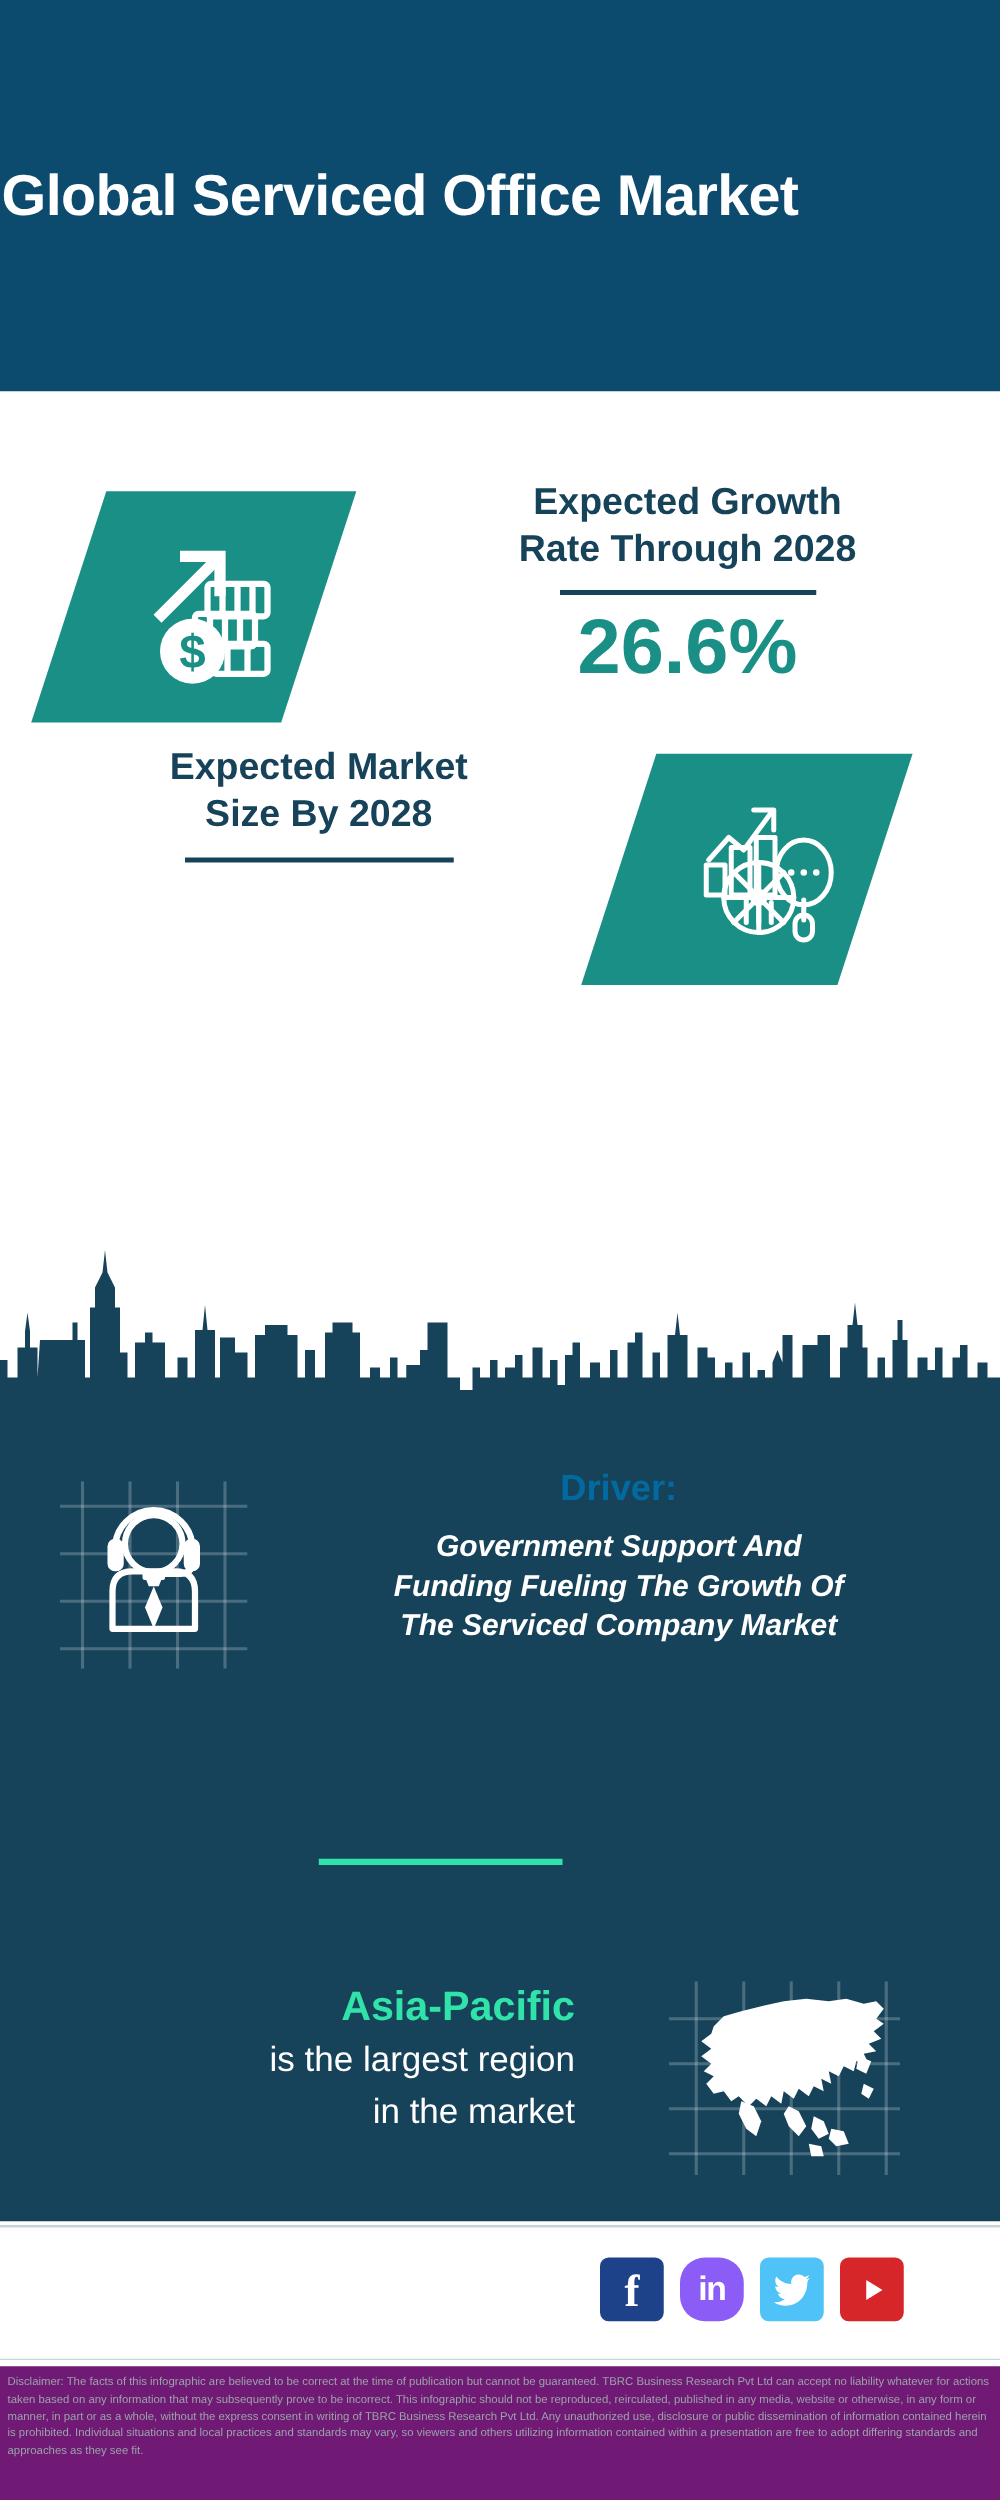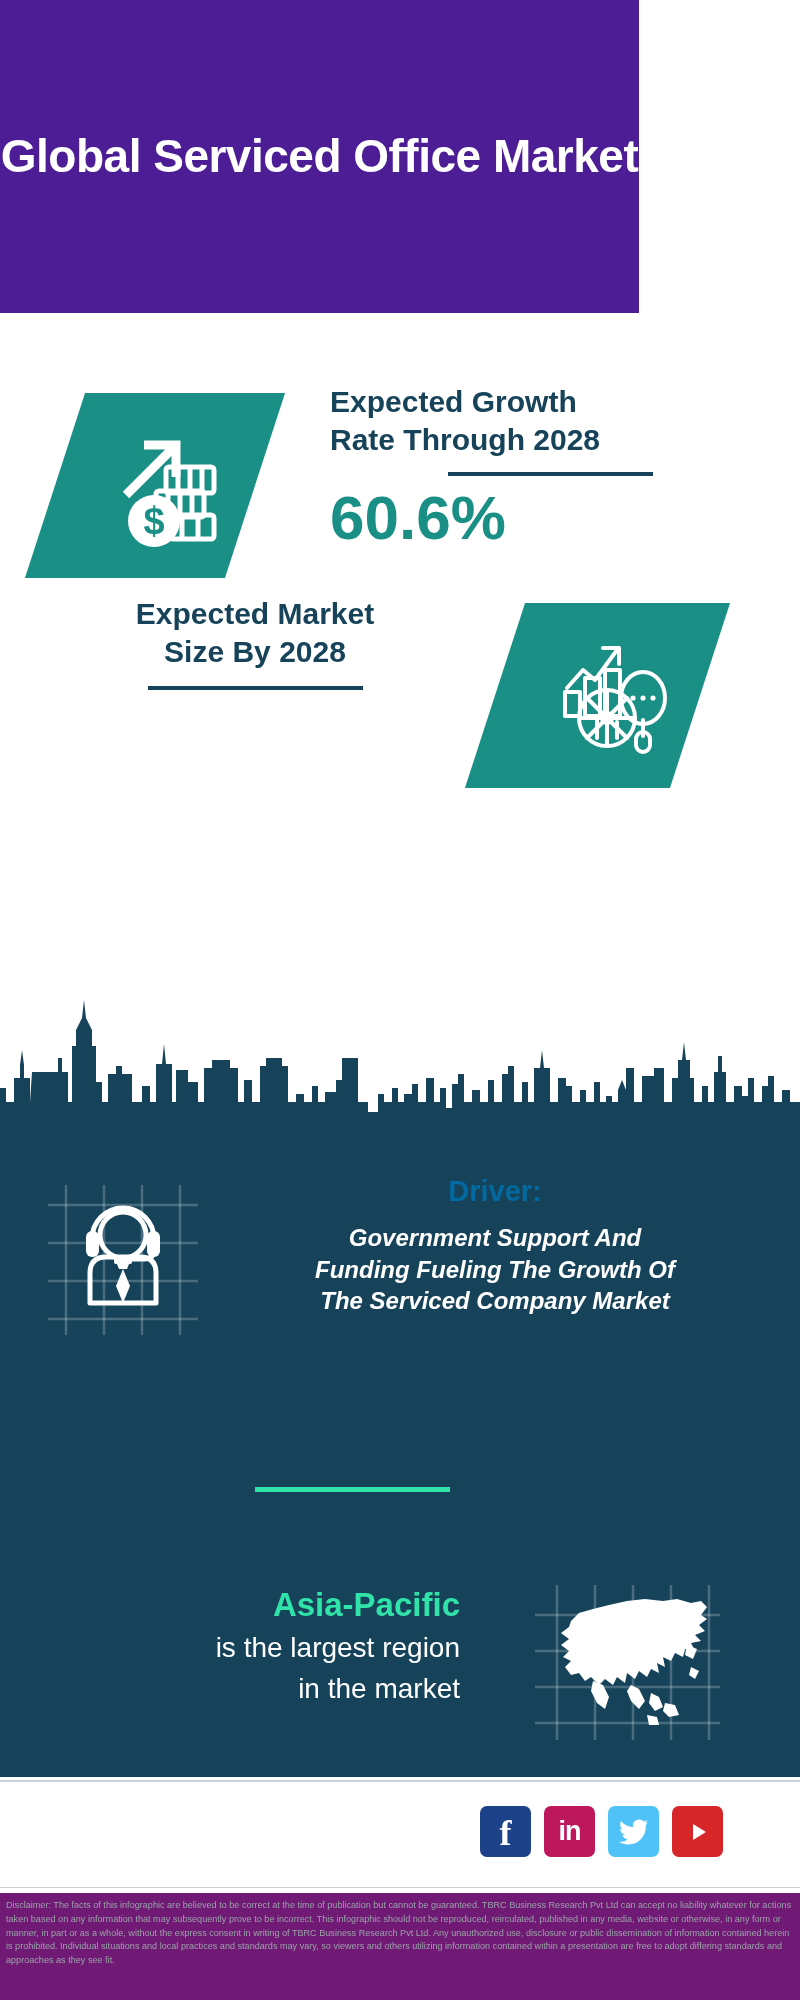--- a/index.html
+++ b/index.html
@@ -7,43 +7,43 @@
   body {
     font-family:"Liberation Sans", sans-serif;
     background:#ffffff;
     position:relative;
     overflow:hidden;
   }
   .page { width:800px; height:2000px; position:relative; background:#ffffff; }
 
   
   .header {
-    position:absolute; left:0; top:0; width:639px; height:313px;
-    background:#4c1d95;
+    position:absolute; left:0; top:0; width:800px; height:313px;
+    background:#0c4a6e;
     display:flex; align-items:center; justify-content:flex-start;
   }
   .header-title {
     color:#ffffff; font-size:46px; font-weight:bold; line-height:1.2;
     text-align:center; width:640px; letter-spacing:-0.5px;
   }
 
   
   .sec-growth { position:absolute; left:0; top:313px; width:800px; height:280px; }
   .para-left {
     position:absolute; left:55px; top:80px;
     width:200px; height:185px;
     background:#1a8f85;
     transform:skewX(-18deg);
   }
   .para-left-inner {
     position:absolute; left:75px; top:80px; width:200px; height:185px;
     display:flex; align-items:center; justify-content:center;
   }
   .growth-right {
-    position:absolute; left:330px; top:70px; width:440px; 
+    position:absolute; left:330px; top:70px; width:440px; text-align:center;
   }
   .lbl-dark {
     color:#17435a; font-size:30px; font-weight:bold; line-height:1.25;
   }
   .rule-dark {
     width:205px; height:4px; background:#17435a; margin:14px auto 6px auto;
   }
   .val-teal {
     color:#1a8f85; font-size:62px; font-weight:bold; line-height:1.15;
   }
@@ -99,21 +99,21 @@
     background:#ffffff; border-top:2px solid #c9d4da; border-bottom:1px solid #c9d4da;
   }
   .footer-text { position:absolute; left:35px; top:30px; width:400px; }
   .footer-line { color:#2e8b5f; font-size:12.5px; line-height:1.75; }
   .socials { position:absolute; left:480px; top:24px; display:flex; gap:13px; }
   .soc {
     width:51px; height:51px; border-radius:7px;
     display:flex; align-items:center; justify-content:center;
   }
   .soc-fb { background:#1d4289; }
-  .soc-li { background:#be185d; }
+  .soc-li { background:#8b5cf6;border-radius:20px; }
   .soc-tw { background:#4fc3f7; }
   .soc-yt { background:#d6262a; }
   .soc-glyph { color:#ffffff; font-weight:bold; }
   .fb-f { font-size:36px; font-family:"Liberation Serif", serif; line-height:1; margin-top:2px; }
   .li-in { font-size:27px; line-height:1; letter-spacing:-1px; }
 
   
   .disclaimer {
     position:absolute; left:0; top:1893px; width:800px; height:107px;
     padding:6px 6px 0 6px; background:#701a75;
@@ -158,21 +158,21 @@
 
         <circle cx="44" cy="100" r="26" fill="#ffffff"></circle>
         <text x="44" y="113" font-size="38" font-weight="bold" fill="#1a8f85" text-anchor="middle" font-family="Liberation Sans, sans-serif">$</text>
       </svg>
     </div>
 
     <div class="growth-right">
       <div class="lbl-dark">Expected Growth</div>
       <div class="lbl-dark">Rate Through 2028</div>
       <div class="rule-dark"></div>
-      <div class="val-teal">60.6%</div>
+      <div class="val-teal">26.6%</div>
     </div>
   </div>
 
   <div class="sec-size">
     <div class="size-left">
       <div class="lbl-dark">Expected Market</div>
       <div class="lbl-dark">Size By 2028</div>
       <div class="rule-dark2"></div>
     </div>
 

